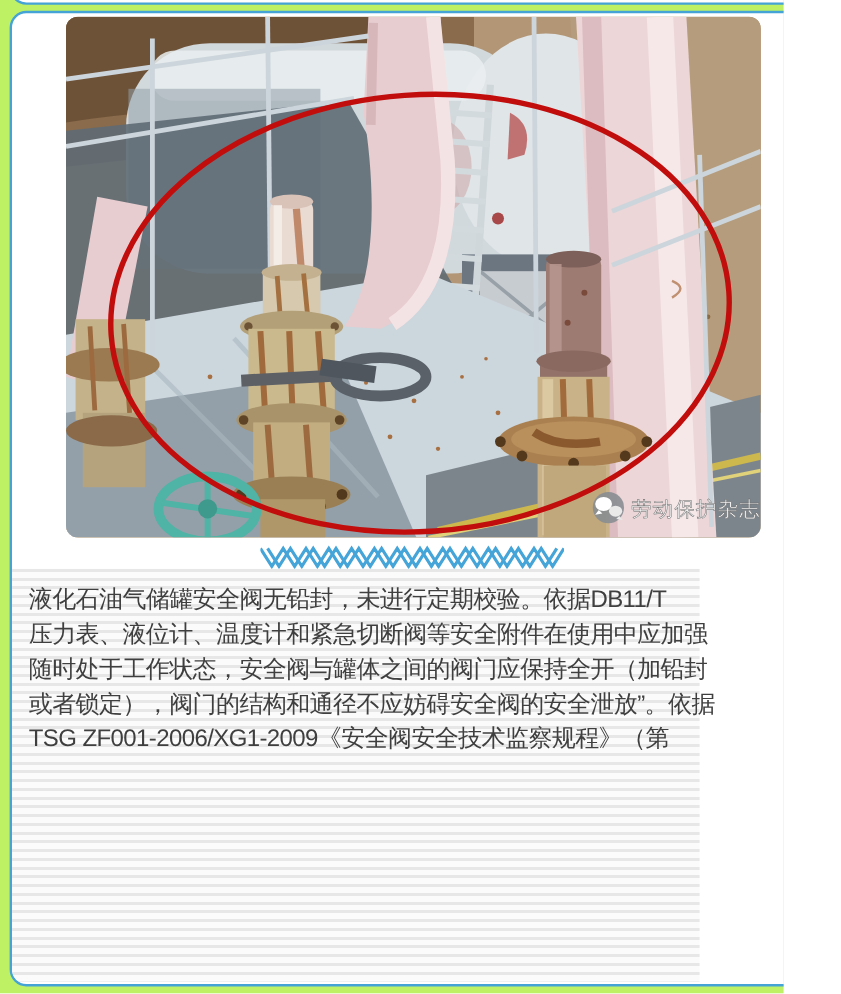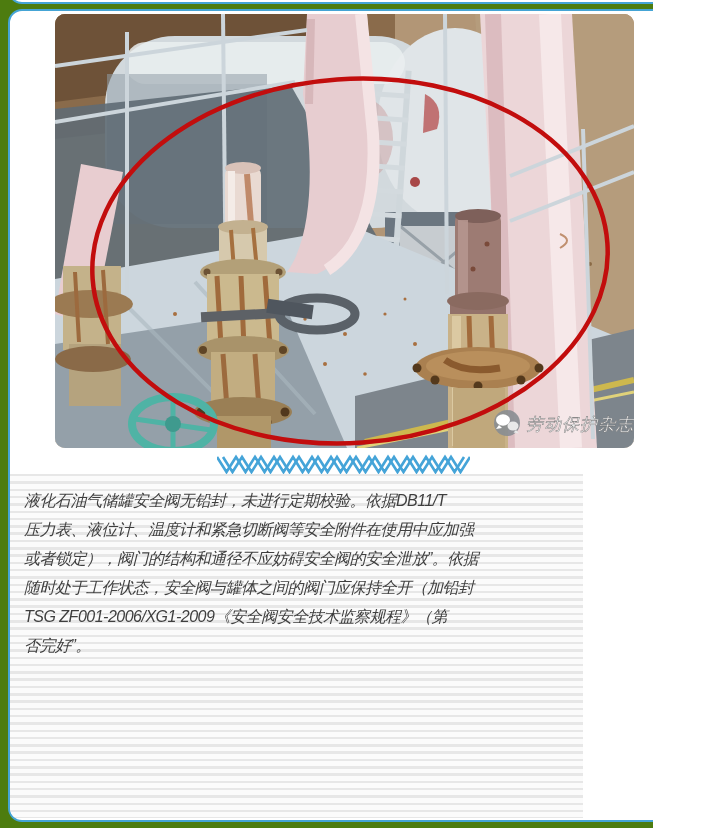--- a/index.html
+++ b/index.html
@@ -1,31 +1,31 @@
 <!DOCTYPE html>
 <html><head>
 <meta charset="utf-8">
 <style>
   html,body{margin:0;padding:0;background:#ffffff;}
-  .stage{position:relative;width:653px;height:828px;overflow:hidden;background:#4d7c0f;
-         font-family:"Liberation Sans","DejaVu Sans",sans-serif;font-style:italic;}
+  .stage{position:relative;width:653px;height:828px;overflow:hidden;background:#bef264;
+         font-family:"Liberation Sans","DejaVu Sans",sans-serif;}
   
   .prev-card{position:absolute;left:8px;top:-26px;width:685px;height:30px;
              border:2px solid #45a4d5;border-radius:14px;box-sizing:border-box;background:#fff;}
   
   .card{position:absolute;left:8px;top:9px;width:685px;height:813px;box-sizing:border-box;
         border:2px solid #45a4d5;border-radius:14px;background:#fff;overflow:hidden;}
   .photo{position:absolute;left:45px;top:3px;width:579px;height:434px;border-radius:10px;
          overflow:hidden;background:#b99d79;}
   .photo svg{display:block;}
   .divider{position:absolute;left:207px;top:443px;width:253px;height:22px;}
   .text-panel{position:absolute;left:0;top:463px;width:573px;height:344px;
       background:repeating-linear-gradient(180deg,#e7e7e7 0 2.5px,#fbfbfb 2.5px 7.3px);
       padding:12px 0 0 14px;box-sizing:border-box;}
-  .tline{height:29px;line-height:29px;font-size:16px;letter-spacing:-0.5px;
+  .tline{height:29px;line-height:29px;font-size:20px;letter-spacing:-0.5px;
          color:#3f3f3f;white-space:nowrap;overflow:visible;}
   .wm-text{font-size:17px;letter-spacing:1px;}
 </style>
 </head>
 <body>
 
 <div class="stage">
   <div class="prev-card"></div>
 
   <div class="card">
@@ -208,21 +208,20 @@
 
     <svg class="divider" viewBox="0 0 253 22">
       <polyline fill="none" stroke="#45a4d8" stroke-width="2.6" points="0,3 9.5,18 19,3 28.5,18 38,3 47.5,18 57,3 66.5,18 76,3 85.5,18 95,3 104.5,18 114,3 123.5,18 133,3 142.5,18 152,3 161.5,18 171,3 180.5,18 190,3 199.5,18 209,3 218.5,18 228,3 237.5,18 247,3"></polyline>
       <polyline fill="none" stroke="#45a4d8" stroke-width="2.6" points="6,3 15.5,18 25,3 34.5,18 44,3 53.5,18 63,3 72.5,18 82,3 91.5,18 101,3 110.5,18 120,3 129.5,18 139,3 148.5,18 158,3 167.5,18 177,3 186.5,18 196,3 205.5,18 215,3 224.5,18 234,3 243.5,18 253,3"></polyline>
     </svg>
 
     <div class="text-panel">
       <div>
           <div class="tline">液化石油气储罐安全阀无铅封，未进行定期校验。依据DB11/T</div>
           <div class="tline">压力表、液位计、温度计和紧急切断阀等安全附件在使用中应加强</div>
+          <div class="tline">随时处于工作状态，安全阀与罐体之间的阀门应保持全开（加铅封</div>
           <div class="tline">或者锁定），阀门的结构和通径不应妨碍安全阀的安全泄放”。依据</div>
-          <div class="tline">随时处于工作状态，安全阀与罐体之间的阀门应保持全开（加铅封</div>
           <div class="tline">TSG ZF001-2006/XG1-2009《安全阀安全技术监察规程》（第</div>
-          <div class="tline">否完好”。</div>
         </div>
     </div>
 
   </div>
 </div>
 
 </body></html>

